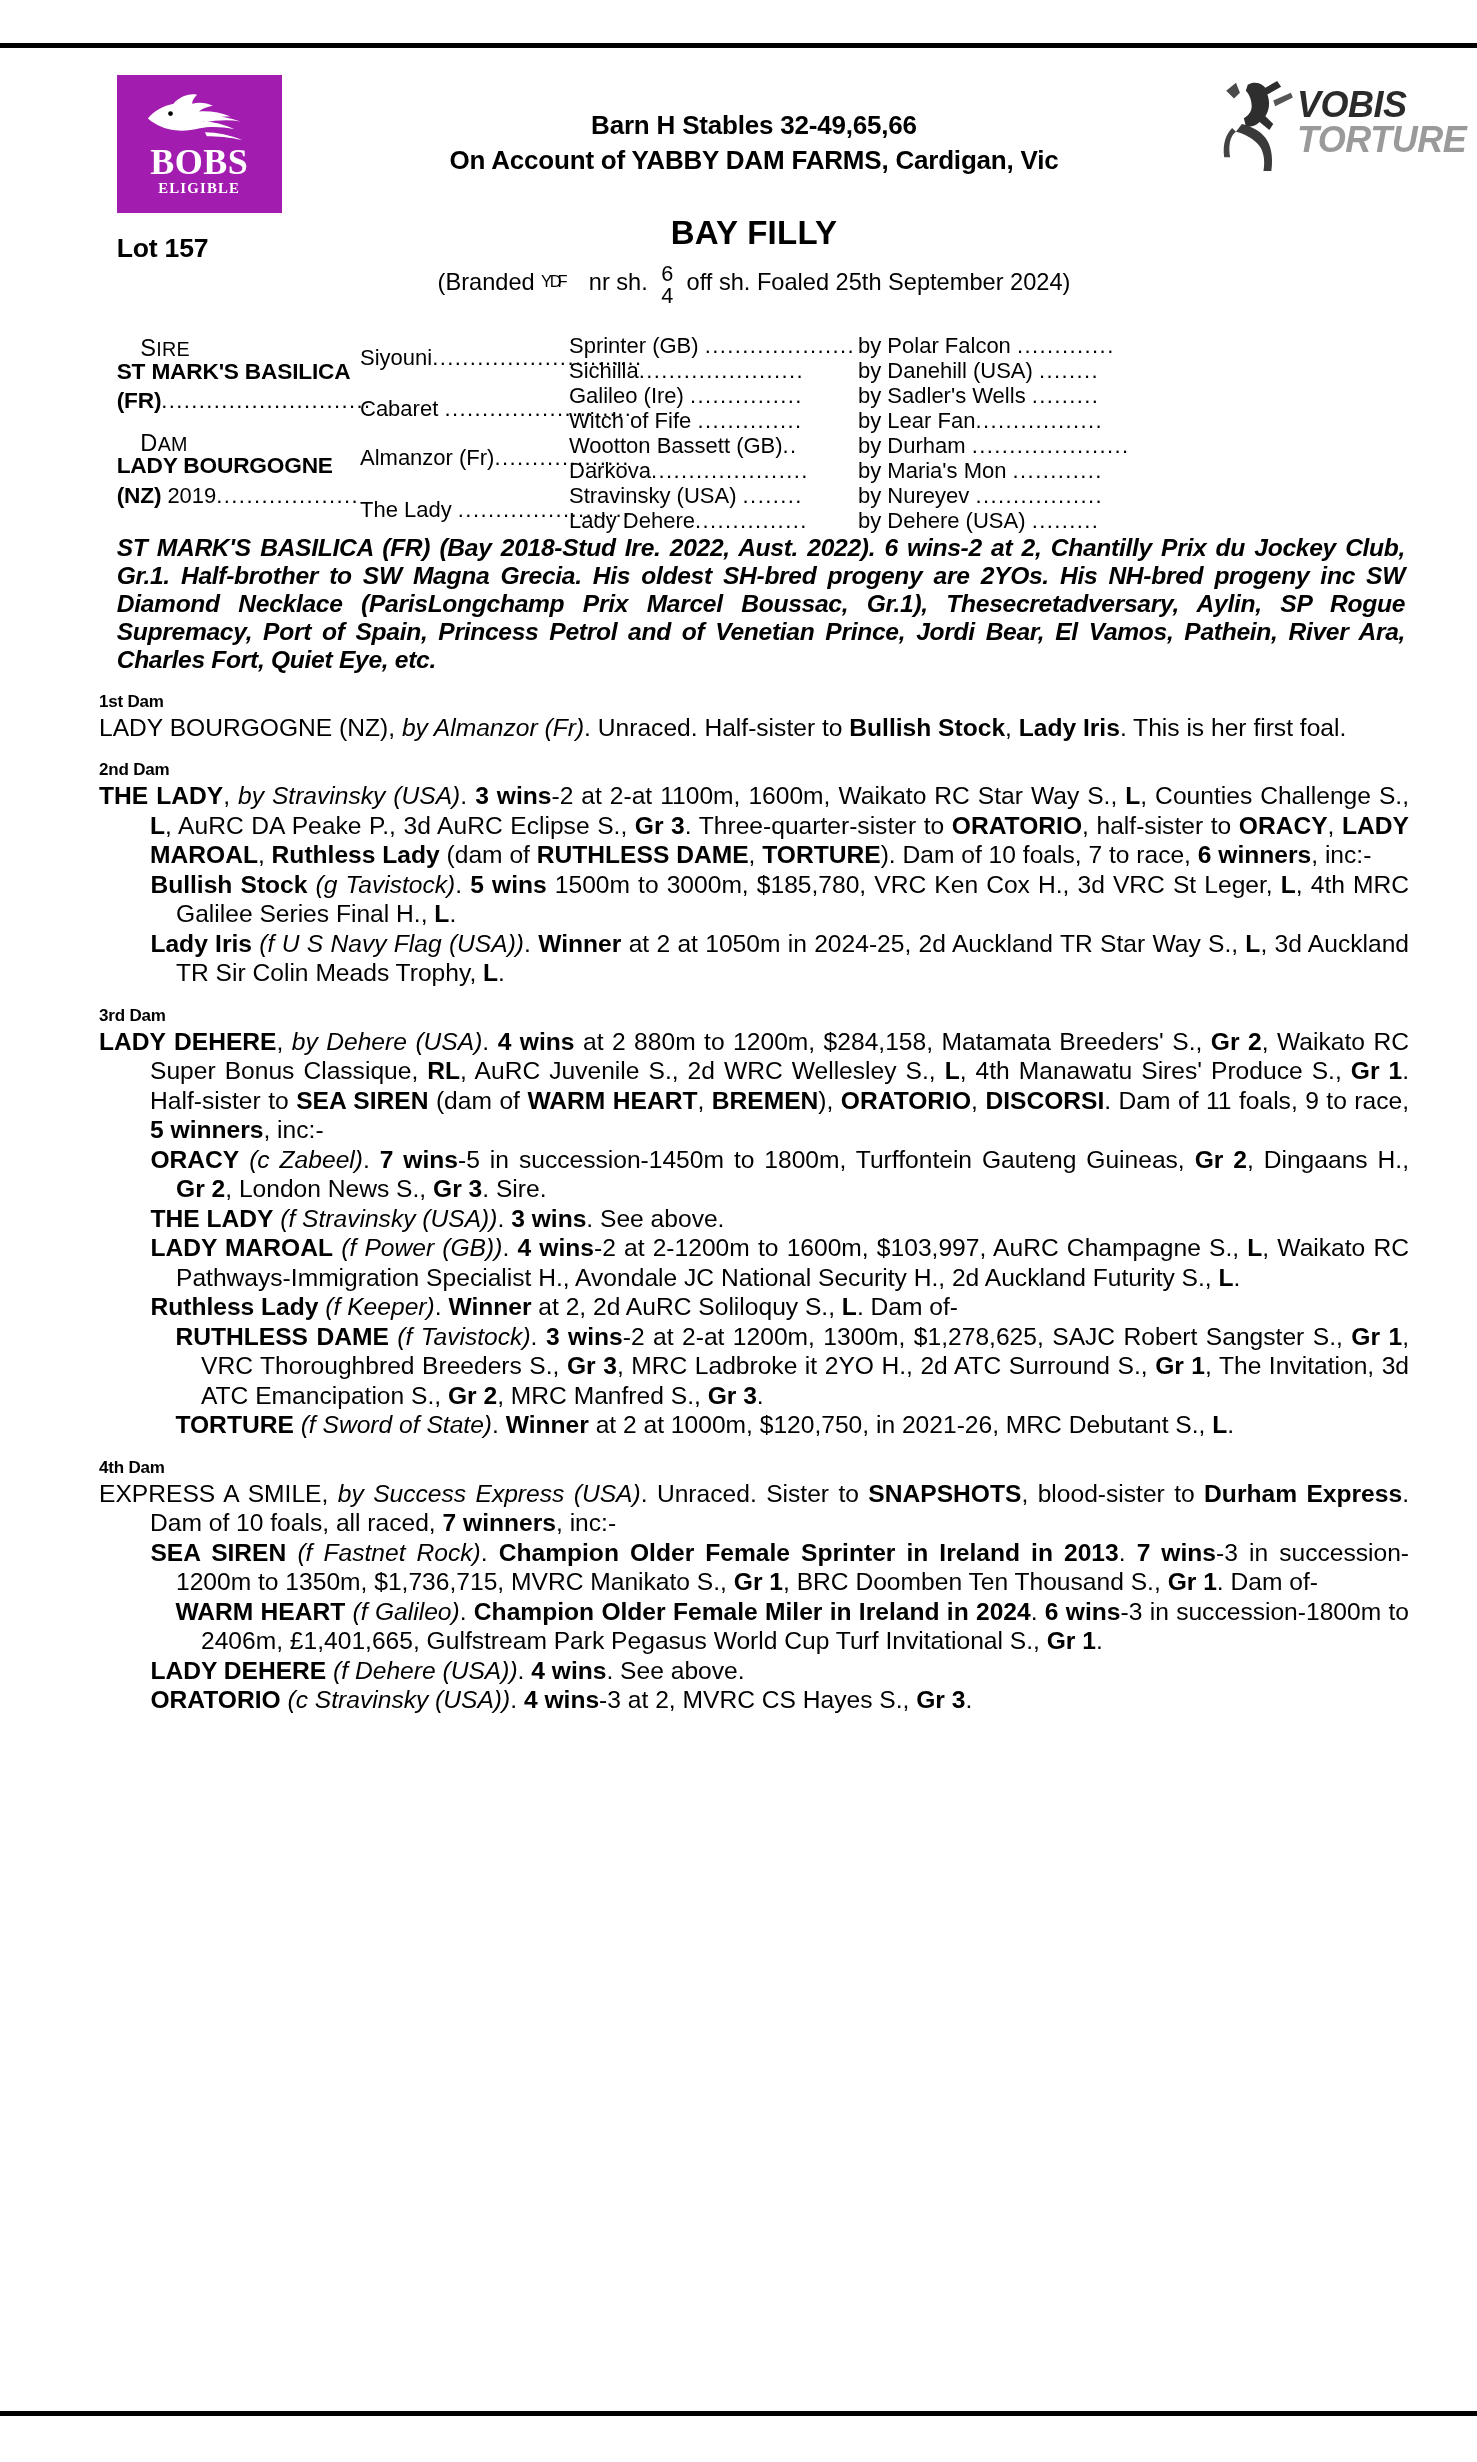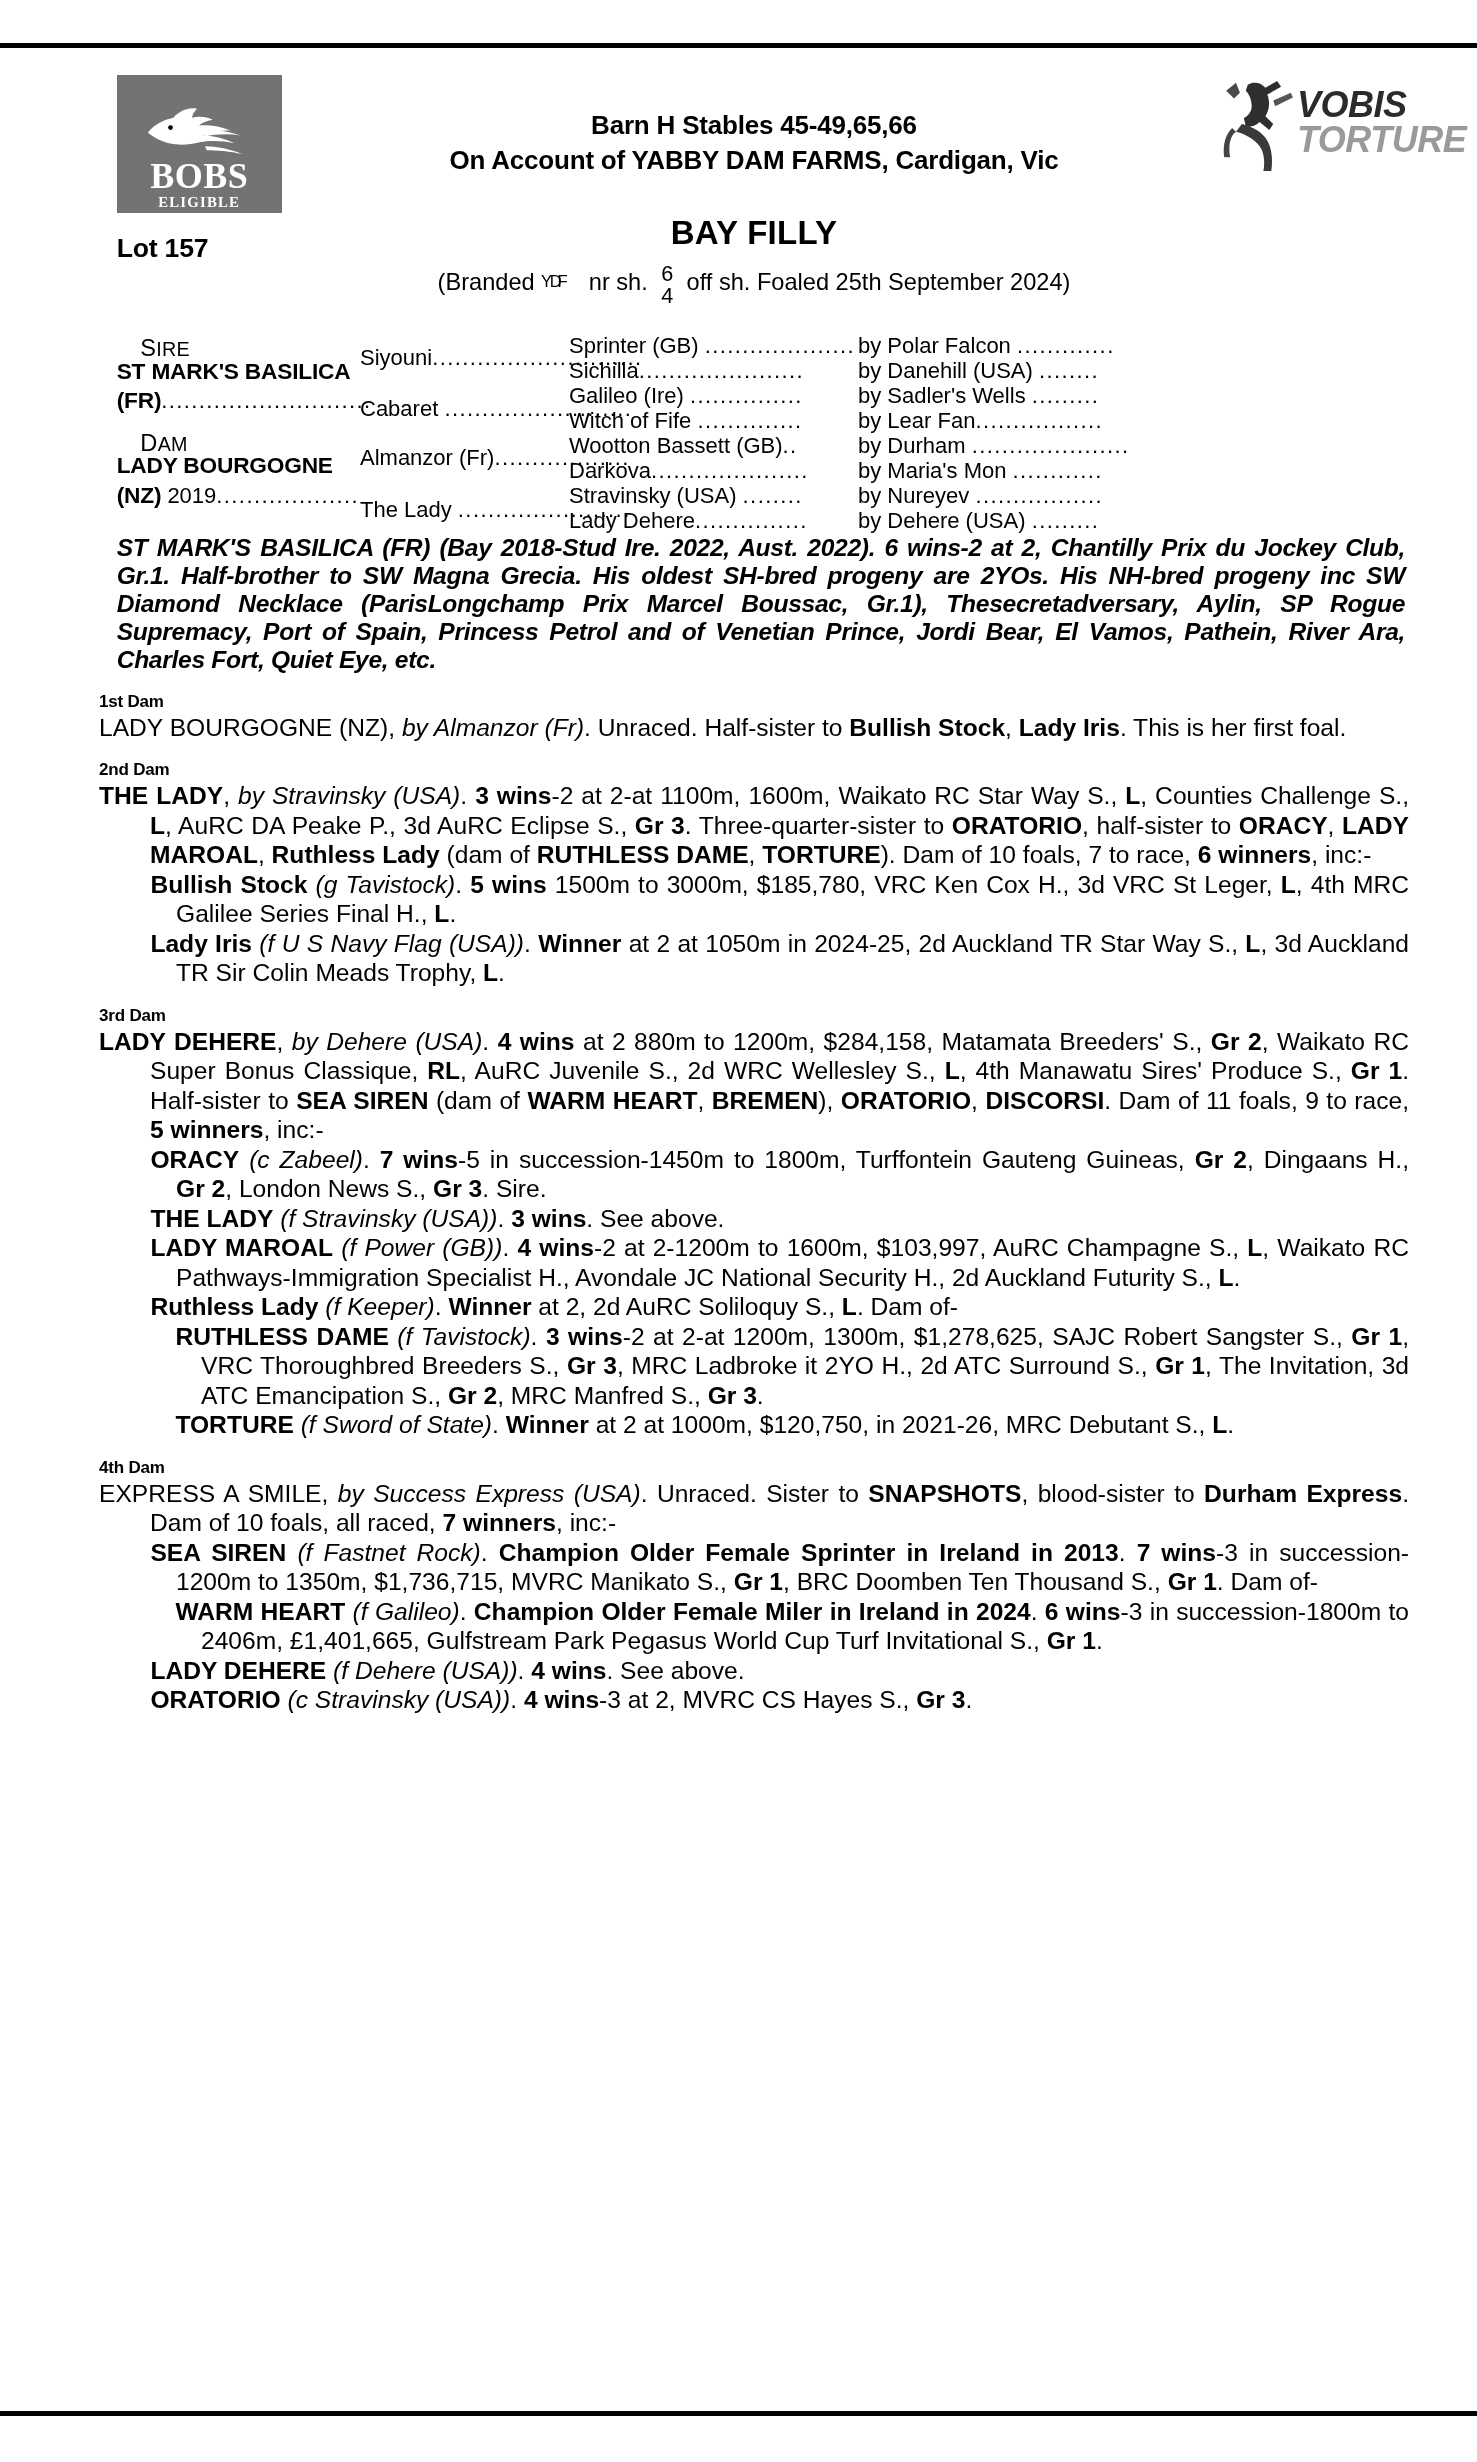--- a/index.html
+++ b/index.html
@@ -13,22 +13,22 @@
   .page{position:absolute;inset:0;}
   .rule-top{position:absolute;left:0;right:0;top:43px;height:4.9px;background:#000;}
   .rule-bottom{position:absolute;left:0;right:0;top:2411px;height:4.9px;background:#000;}
 
   .content{position:absolute;left:99px;top:73px;width:1310px;}
 
   
   .header{position:relative;height:187px;}
   .bobs{
     position:absolute;left:17.7px;top:2px;width:165px;height:138px;
-    background:#737373;color:#fff;display:flex;flex-direction:column;
-    align-items:center;justify-content:flex-end;padding-bottom:1px;box-sizing:border-box;
+    background:#a21caf;color:#fff;display:flex;flex-direction:column;
+    align-items:center;justify-content:flex-end;padding-bottom:15px;box-sizing:border-box;
   }
   .bobs .horse{width:118px;height:57px;margin-bottom:1px;}
   .bobs .bobs-word{
     font-family:"Liberation Serif","DejaVu Serif",serif;
     font-weight:700;font-size:36px;line-height:0.95;letter-spacing:0.5px;
   }
   .bobs .elig-word{
     font-family:"Liberation Serif","DejaVu Serif",serif;
     font-weight:700;font-size:14.8px;letter-spacing:1.2px;line-height:1.3;
   }
@@ -154,21 +154,21 @@
           <path fill="#3a3a3a" d="M20 50 C28 52 38 56 44 64 C50 72 52 84 50 98 L42 98
                 C44 86 42 76 36 70 C30 64 22 60 14 58 Z"></path>
           <path fill="#444" d="M14 58 C8 62 6 72 8 84 L2 84 C0 70 4 60 10 54 Z"></path>
           <path fill="#555" d="M52 26 L70 18 L72 23 L54 32 Z"></path>
         </svg>
         <div class="vword">VOBIS</div>
         <div class="vword2">TORTURE</div>
       </div>
 
       <div class="barn-lines">
-        <div>Barn H Stables 45-49,65,66</div>
+        <div>Barn H Stables 32-49,65,66</div>
         <div>On Account of YABBY DAM FARMS, Cardigan, Vic</div>
       </div>
 
       <div class="lot">Lot 157</div>
       <div class="animal-title">BAY FILLY</div>
 
       <div class="branded">
         <span>(Branded</span>
         <span class="brandmark">
           <svg width="41" height="25.6" viewBox="0 0 42 26" style="font-size:24px">

